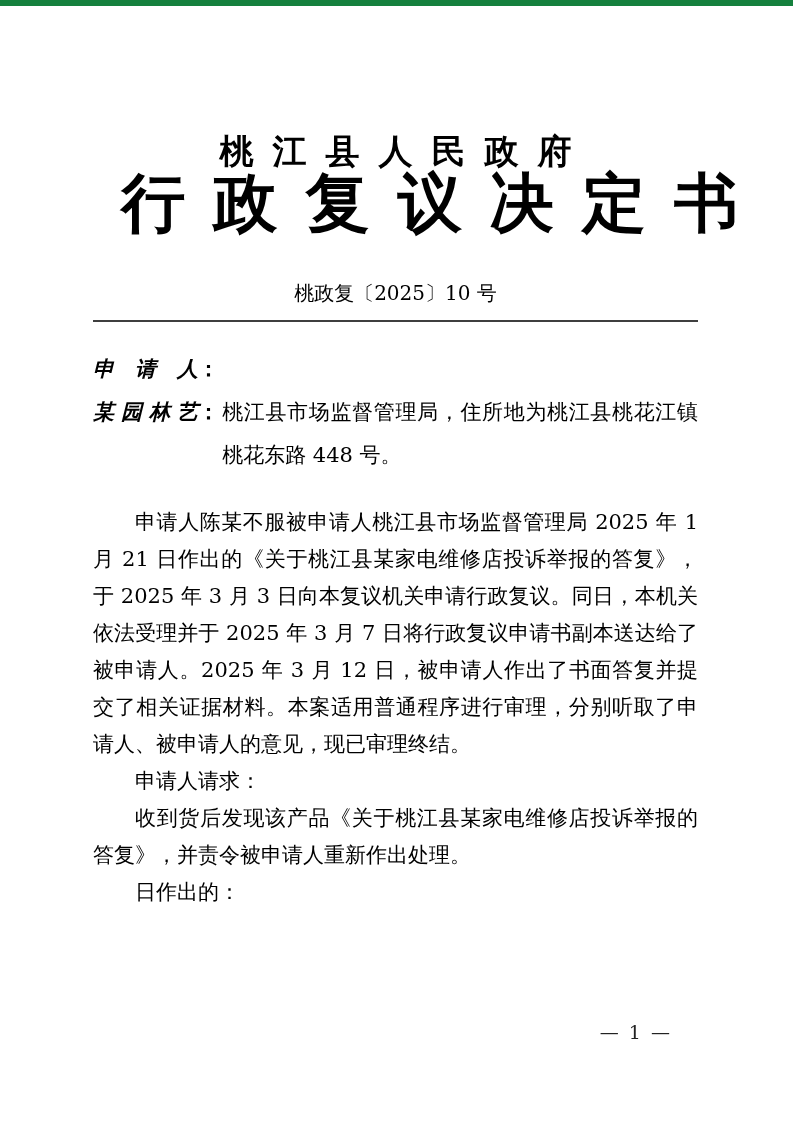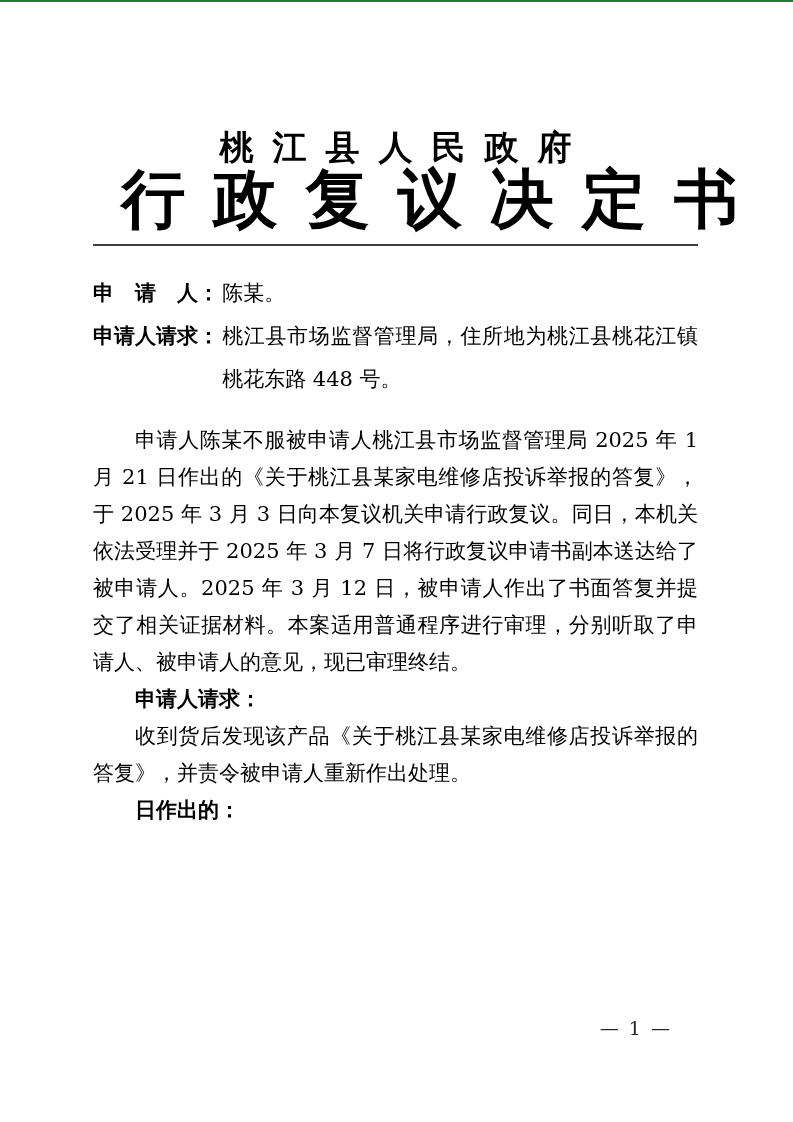--- a/index.html
+++ b/index.html
@@ -8,21 +8,21 @@
     background: #ffffff;
   }
   .page {
     position: relative;
     width: 793px;
     height: 1122px;
     margin: 0 auto;
     box-sizing: border-box;
     padding: 124px 95px 0 93px;
     background: #ffffff;
-    border-top: 2px solid #15803d;
+    border-top: 6px solid #15803d;
     color: #000000;
     font-family: "DejaVu Serif", "Liberation Serif", serif;
     overflow: hidden;
   }
   .org-title {
     text-align: center;
     font-size: 34px;
     line-height: 42px;
     font-weight: 600;
     letter-spacing: 0.56em;
@@ -61,45 +61,46 @@
     align-items: flex-start;
   }
   .party-label {
     display: inline-block;
     width: 5em;
     flex: 0 0 5em;
     text-align: justify;
     text-align-last: justify;
     font-weight: bold;
     font-family: "DejaVu Sans", "Liberation Sans", sans-serif;
+    font-style: italic;
   }
   .party-colon {
     font-weight: bold;
     font-family: "DejaVu Sans", "Liberation Sans", sans-serif;
     flex: 0 0 auto;
     padding-right: 0.15em;
   }
   .party-value {
     flex: 1 1 auto;
     text-align: justify;
   }
   .body-block {
-    margin-top: 21px;
+    margin-top: 27px;
     font-size: 21px;
     line-height: 37px;
   }
   .para {
     margin: 0;
     text-indent: 2em;
     text-align: justify;
   }
   .section-heading {
     margin: 0;
     text-indent: 2em;
-    font-weight: bold;
+    font-weight: normal;
     font-family: "DejaVu Sans", "Liberation Sans", sans-serif;
   }
   .page-footer {
     position: absolute;
     top: 1014px;
     right: 95px;
     padding-right: 26px;
     font-size: 19px;
     line-height: 24px;
     color: #222222;
@@ -108,31 +109,31 @@
 </style>
 </head>
 <body>
 
 <div class="page">
 
   <div class="org-title">桃江县人民政府</div>
 
   <div class="doc-title">行政复议决定书</div>
 
+  <div class="doc-number">桃政复〔2025〕10 号</div>
 
   <hr class="divider">
 
   <div class="parties">
     <div class="party-row">
       <span class="party-label">申请人</span>
       <span class="party-colon">：</span>
-      <span class="party-value">陈某。</span>
     </div>
     <div class="party-row">
-      <span class="party-label">申请人请求</span>
+      <span class="party-label">某园林艺</span>
       <span class="party-colon">：</span>
       <span class="party-value">桃江县市场监督管理局，住所地为桃江县桃花江镇桃花东路 448 号。</span>
     </div>
   </div>
 
   <div class="body-block">
     <p class="para">申请人陈某不服被申请人桃江县市场监督管理局 2025 年 1 月 21 日作出的《关于桃江县某家电维修店投诉举报的答复》，于 2025 年 3 月 3 日向本复议机关申请行政复议。同日，本机关依法受理并于 2025 年 3 月 7 日将行政复议申请书副本送达给了被申请人。2025 年 3 月 12 日，被申请人作出了书面答复并提交了相关证据材料。本案适用普通程序进行审理，分别听取了申请人、被申请人的意见，现已审理终结。</p>
     <p class="section-heading">申请人请求：</p>
     <p class="para">收到货后发现该产品《关于桃江县某家电维修店投诉举报的答复》，并责令被申请人重新作出处理。</p>
     <p class="section-heading">日作出的：</p>

